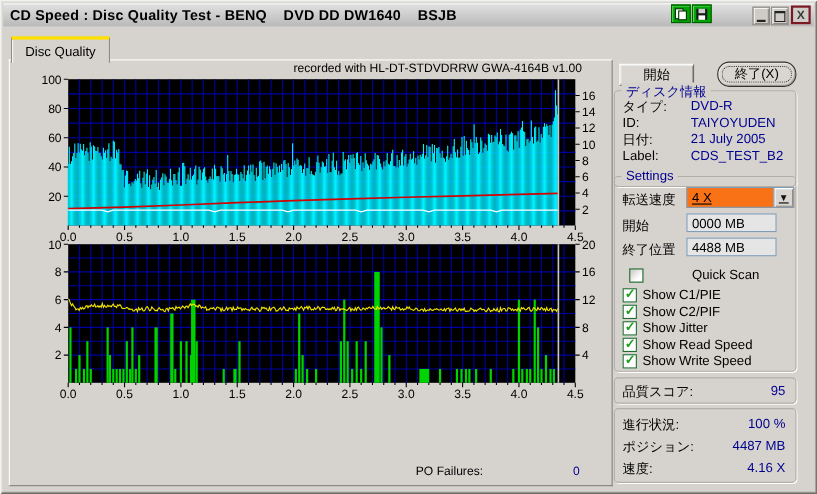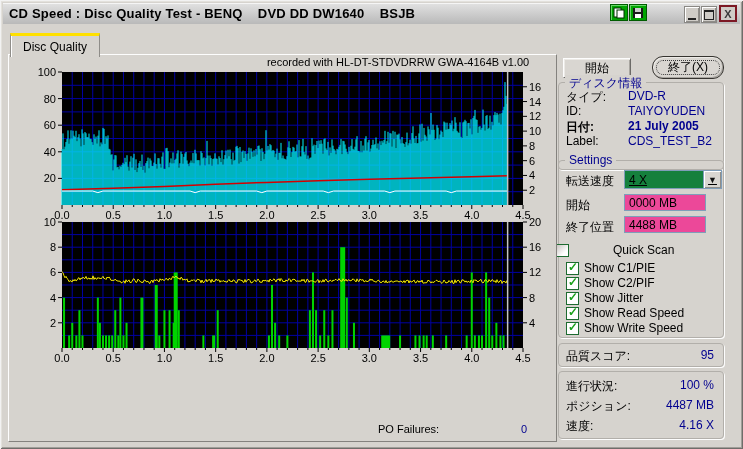--- a/index.html
+++ b/index.html
@@ -38,23 +38,23 @@
   
   .btn{position:absolute;background:#d9d6d1;border:1px solid;border-color:#fdfdfd #6c6a67 #6c6a67 #fdfdfd;
        box-shadow:inset 1px 1px 0 #eceae6, inset -1px -1px 0 #a7a49f;
        font-size:12px;color:#000;display:flex;align-items:center;justify-content:center;box-sizing:border-box;cursor:default;}
   .btn.default{border:1px solid #35332f;outline:1px dotted #3a3a3a;outline-offset:-5px;}
   .group{position:absolute;border:1px solid #b2afaa;border-radius:4px;box-shadow:1px 1px 0 #fdfdfd;box-sizing:border-box;}
   .gtitle{position:absolute;top:-8px;left:6px;background:#d6d3ce;padding:0 4px;font-size:12px;color:#00008f;}
   .irow{position:absolute;font-size:12px;color:#000;}
   .irow .val{position:absolute;left:62px;white-space:nowrap;}
   .prow{position:absolute;left:8px;right:12px;font-size:12px;display:flex;justify-content:space-between;}
-  .field{position:absolute;background:#ec4899;border:1px solid #7f9db9;font-size:12px;color:#000;
+  .field{position:absolute;background:#e5e5e5;border:1px solid #7f9db9;font-size:12px;color:#000;
          display:flex;align-items:center;padding-left:4px;box-sizing:border-box;}
-  .combo{position:absolute;background:#15803d;border:1px solid #7f9db9;box-sizing:border-box;font-size:12px;display:flex;align-items:center;text-decoration:underline;}
+  .combo{position:absolute;background:#f97316;border:1px solid #7f9db9;box-sizing:border-box;font-size:12px;display:flex;align-items:center;text-decoration:underline;}
   .combo .sel{flex:1;padding-left:4px;}
   .combo .arrow{width:17px;align-self:stretch;background:#d9d6d1;border-left:1px solid #7f9db9;
         box-shadow:inset 1px 1px 0 #fff, inset -1px -1px 0 #8f8d89;display:flex;align-items:center;justify-content:center;font-size:9px;color:#111;}
   .cbrow{position:absolute;display:flex;align-items:center;gap:5px;font-size:12px;color:#000;}
   .cb{width:13px;height:13px;border:1px solid #1d6b30;background:#fff;box-sizing:border-box;position:relative;}
   .cb.dim{background:linear-gradient(135deg,#c9c6c1,#ffffff 70%);}
   .cb.checked::after{content:"✓";position:absolute;left:1px;top:-3px;font-size:12px;font-weight:bold;color:#1ba11b;}
 </style>
 </head>
 <body>
@@ -935,41 +935,41 @@
     </div>
   <div class="btn default" style="left:652px;top:56px;width:72px;height:23px;border-radius:11px;">
       <span>終了(X)</span>
     </div>
 
   <div class="group" style="left:558px;top:82px;width:166px;height:88px;">
     <span class="gtitle">ディスク情報</span>
   </div>
   <div class="irow" style="left:566px;top:89px;width:156px;"><span>タイプ:</span><span class="val">DVD-R</span></div>
   <div class="irow" style="left:566px;top:104px;width:156px;"><span>ID:</span><span class="val">TAIYOYUDEN</span></div>
-  <div class="irow" style="left:566px;top:119px;width:156px;font-weight:bold;"><span>日付:</span><span class="val">21 July 2005</span></div>
+  <div class="irow" style="left:566px;top:119px;width:156px;"><span>日付:</span><span class="val">21 July 2005</span></div>
   <div class="irow" style="left:566px;top:134px;width:156px;"><span>Label:</span><span class="val">CDS_TEST_B2</span></div>
 
   <div class="group" style="left:558px;top:160px;width:166px;height:178px;">
     <span class="gtitle">Settings</span>
   </div>
   <div class="irow" style="left:566px;top:173px;"><span>転送速度</span></div>
   <div class="combo" style="left:624px;top:170px;width:98px;height:19px;">
     <span class="sel">4 X</span>
     <span class="arrow">▼</span>
   </div>
   <div class="irow" style="left:566px;top:197px;"><span>開始</span></div>
   <div class="field" style="left:624px;top:194px;width:82px;height:17px;">
       <span>0000 MB</span>
     </div>
   <div class="irow" style="left:566px;top:219px;"><span>終了位置</span></div>
   <div class="field" style="left:624px;top:216px;width:82px;height:17px;">
       <span>4488 MB</span>
     </div>
 
-  <div class="cbrow" style="left:556px;top:243px;gap:44px;">
+  <div class="cbrow" style="left:572px;top:243px;gap:44px;">
       <span class="cb dim"></span>
       <span>Quick Scan</span>
     </div>
   <div class="cbrow" style="left:566px;top:261px;">
       <span class="cb checked"></span>
       <span>Show C1/PIE</span>
     </div>
   <div class="cbrow" style="left:566px;top:276px;">
       <span class="cb checked"></span>
       <span>Show C2/PIF</span>

